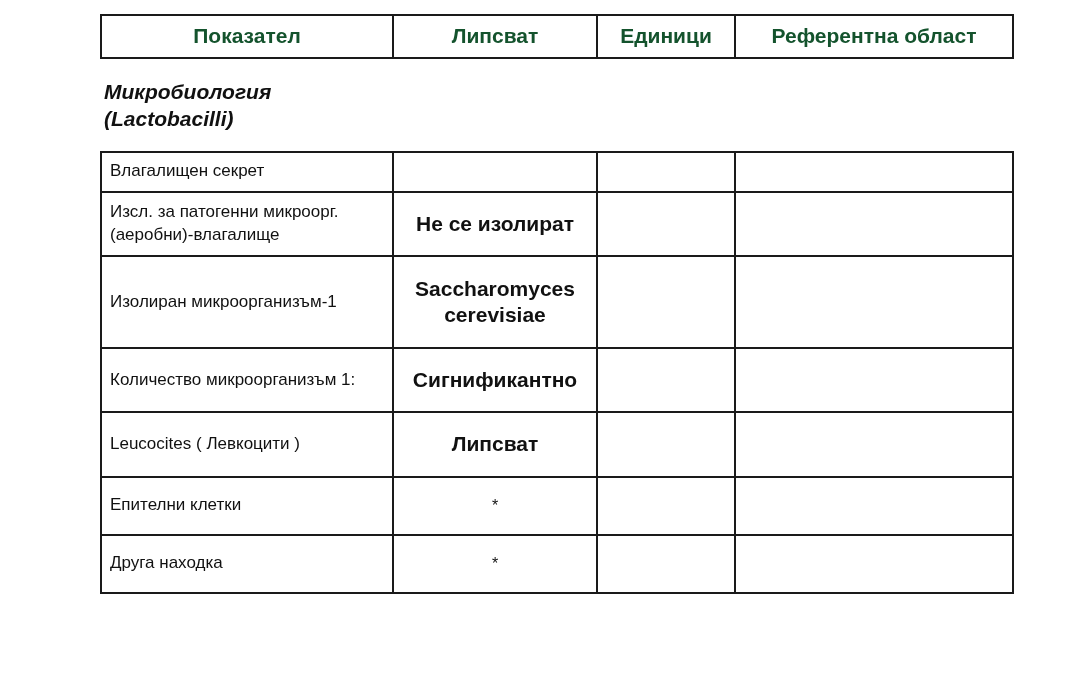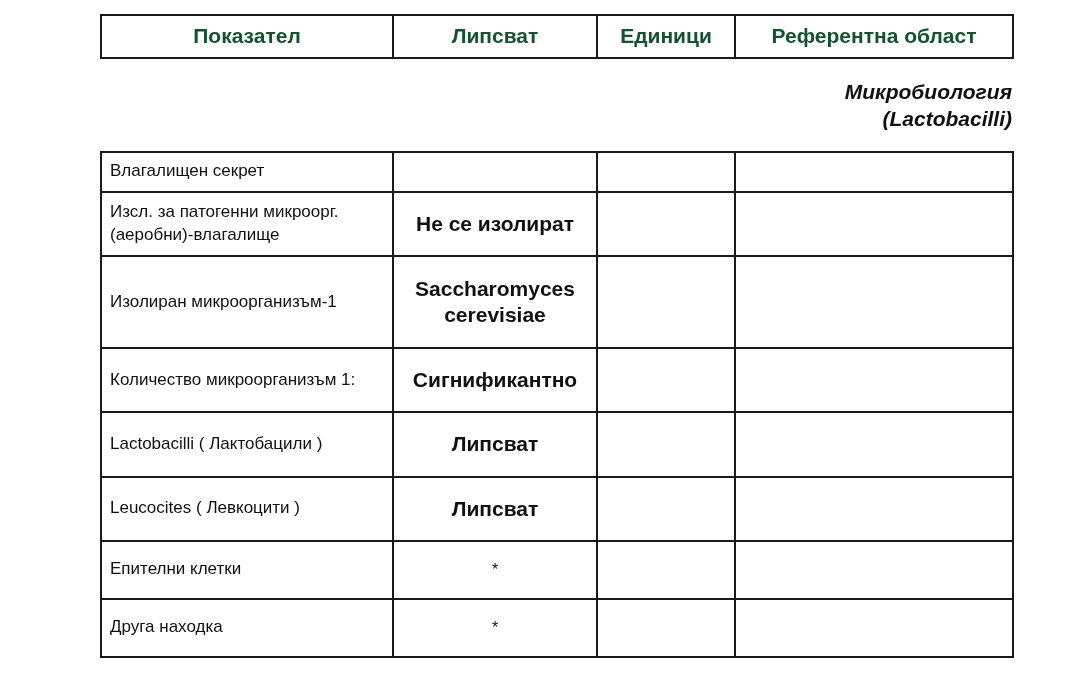--- a/index.html
+++ b/index.html
@@ -44,21 +44,20 @@
     line-height: 1.15;
   }
 
   .section-title {
     margin: 20px 0 4px 4px;
     font-weight: bold;
     font-style: italic;
     font-size: 21px;
     color: #111111;
     line-height: 1.28;
-    text-align: right;
   }
   .section-title .line2 { display: block; }
 
   .spacer { height: 14px; }
 
   .data-table td {
     border: 2px solid #1a1a1a;
     vertical-align: middle;
     color: #111111;
   }
@@ -145,26 +144,20 @@
             <td class="units"></td>
             <td class="ref"></td>
           </tr>
           <tr class="row-h2">
             <td class="label">Количество микроорганизъм 1:</td>
             <td class="result">Сигнификантно</td>
             <td class="units"></td>
             <td class="ref"></td>
           </tr>
           <tr class="row-h1">
-            <td class="label">Lactobacilli ( Лактобацили )</td>
-            <td class="result">Липсват</td>
-            <td class="units"></td>
-            <td class="ref"></td>
-          </tr>
-          <tr class="row-h1">
             <td class="label">Leucocites ( Левкоцити )</td>
             <td class="result">Липсват</td>
             <td class="units"></td>
             <td class="ref"></td>
           </tr>
           <tr class="row-h1">
             <td class="label">Епителни клетки</td>
             <td class="result small">*</td>
             <td class="units"></td>
             <td class="ref"></td>

